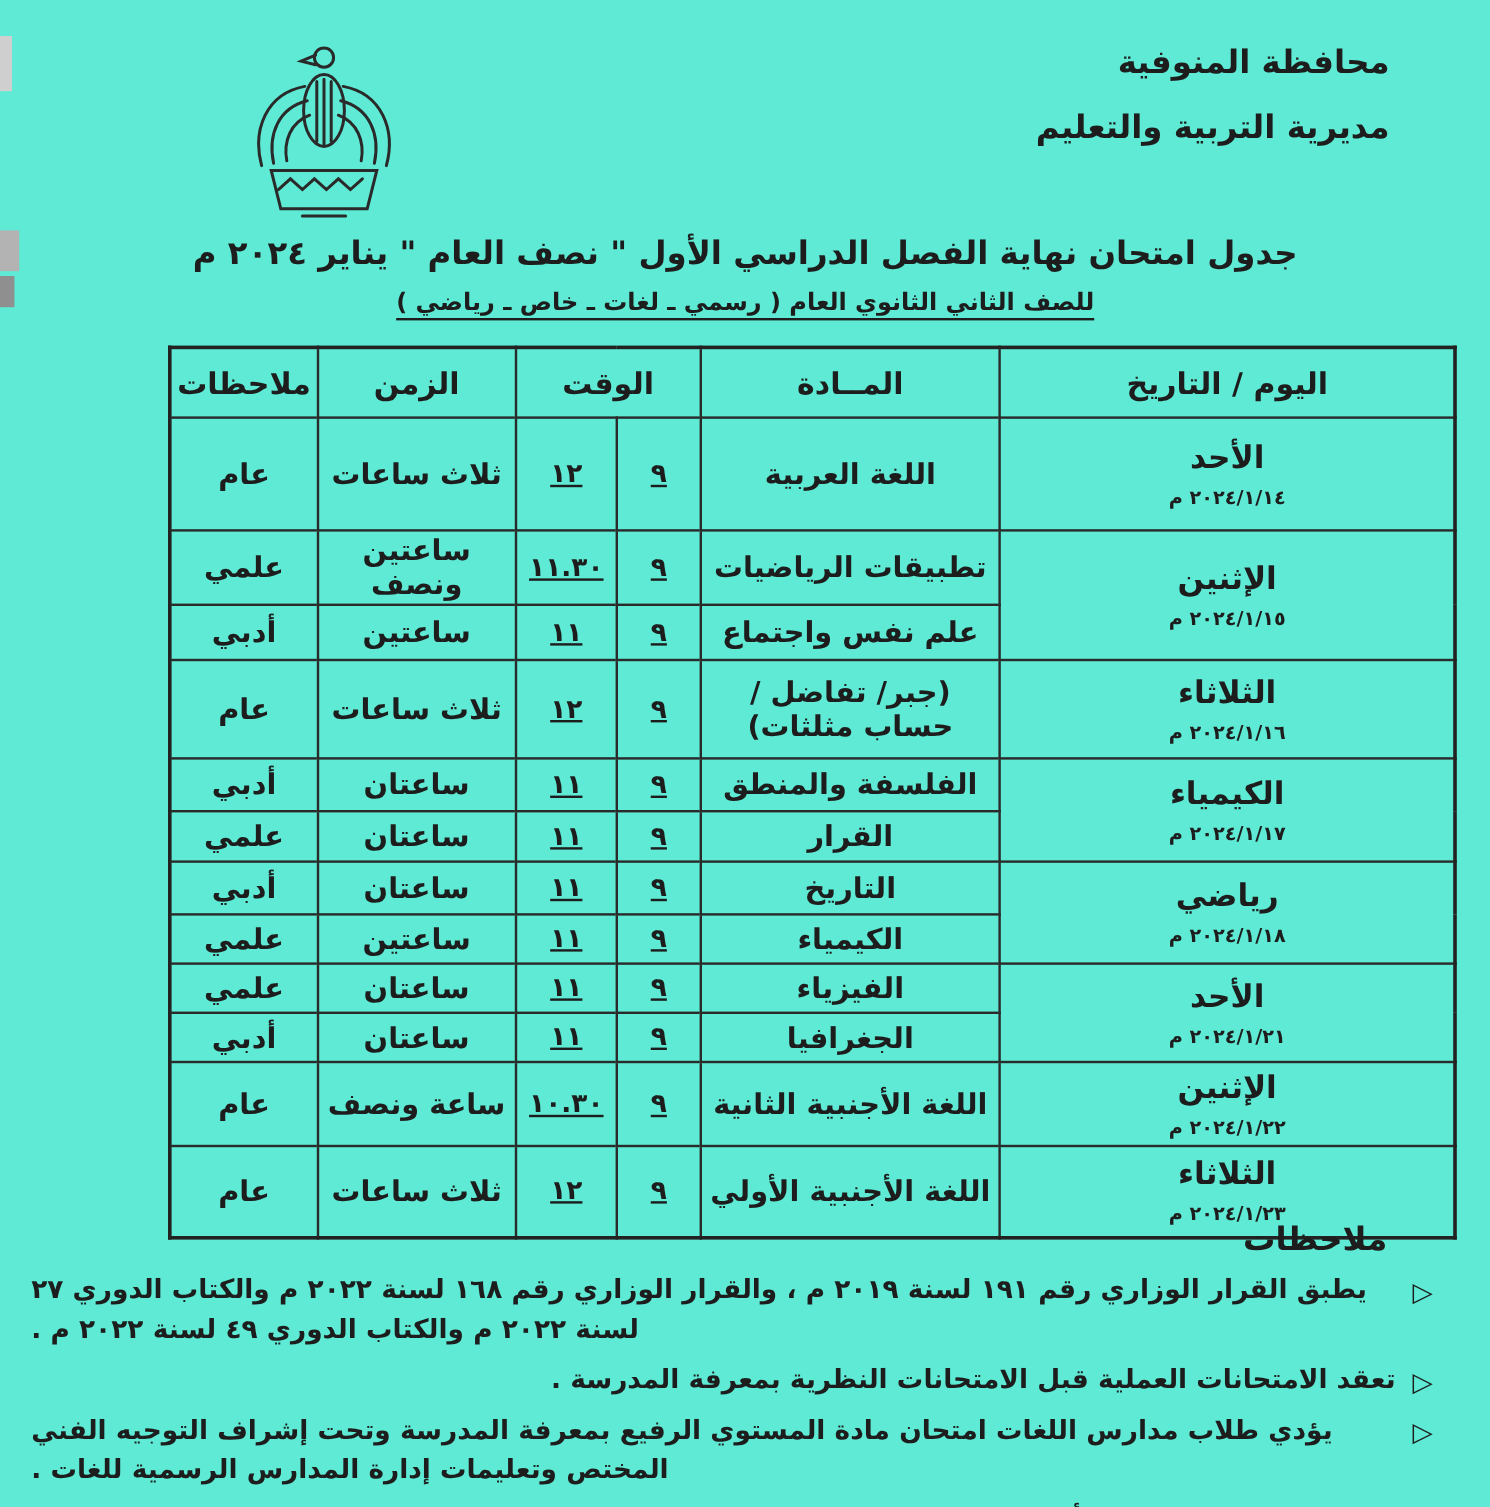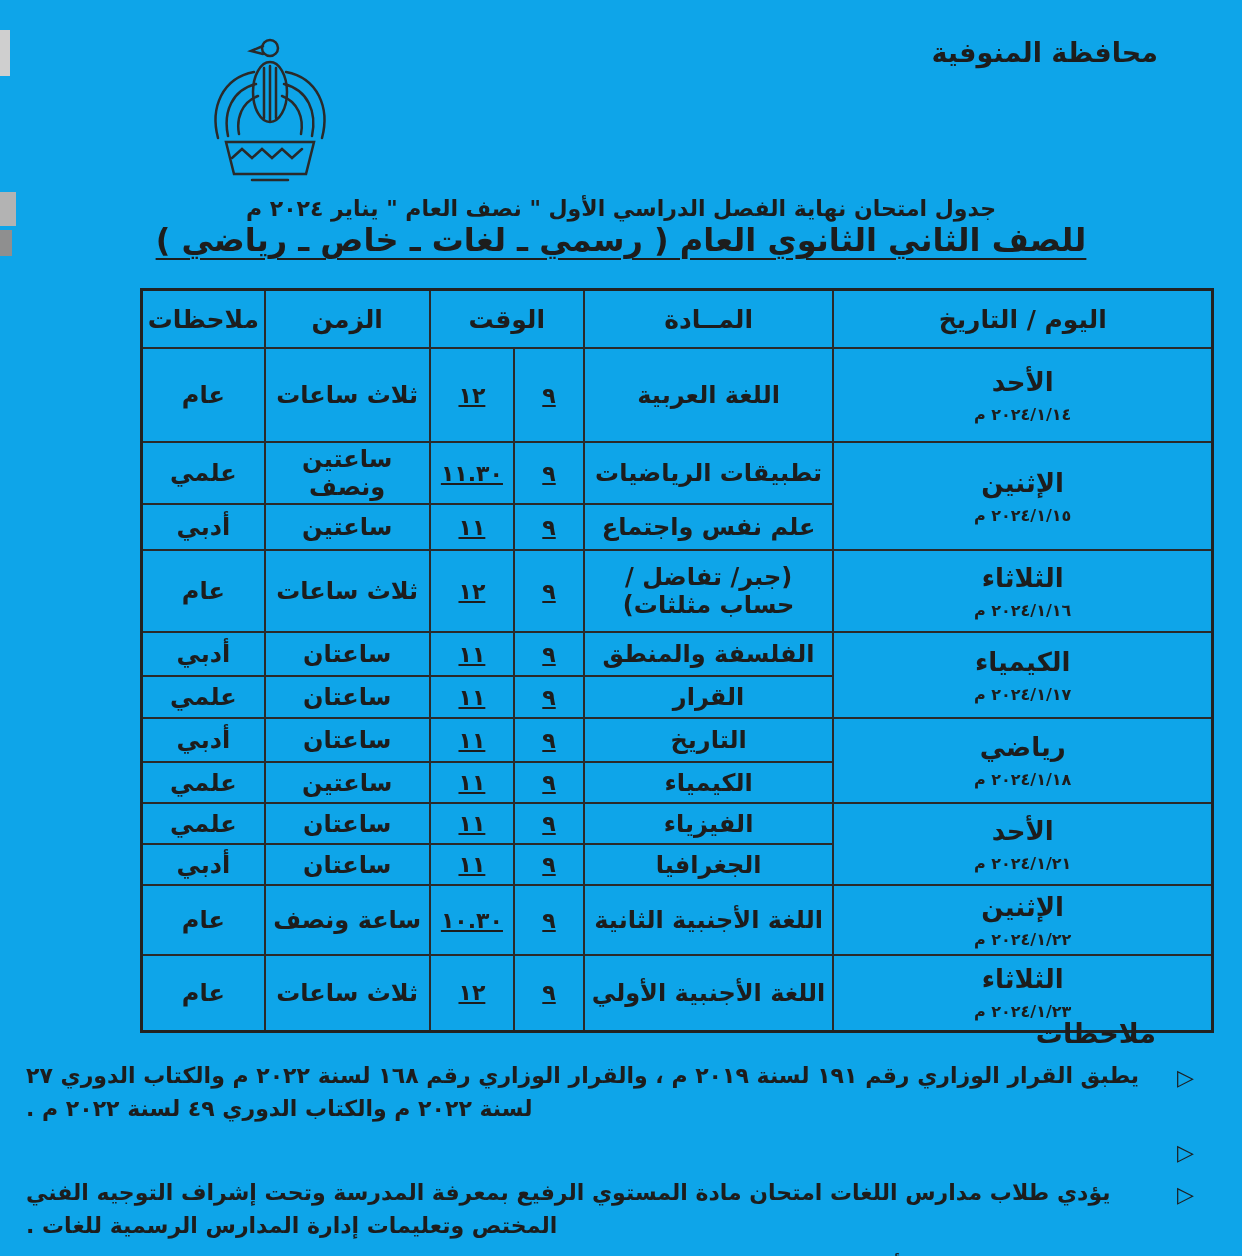--- a/index.html
+++ b/index.html
@@ -1,19 +1,19 @@
 <!DOCTYPE html>
 <html lang="ar" dir="rtl"><head>
 <meta charset="utf-8">
 <style>
   html,body{margin:0;padding:0;background:#e9e9e9;}
   .sheet{
     position:relative;
     width:1242px;height:1256px;
-    background:#0ea5e9;
+    background:#5eead4;
     font-family:"DejaVu Sans",sans-serif;
     color:#1d1d1d;
     direction:rtl;
     overflow:hidden;
   }
   
   .artifact{position:absolute;background:#bdbdbd;}
   .artifact.a{left:0;top:30px;width:10px;height:46px;background:#cfcfcf;}
   .artifact.b{left:0;top:192px;width:16px;height:34px;background:#b3b3b3;}
   .artifact.c{left:0;top:230px;width:12px;height:26px;background:#8f8f8f;}
@@ -23,22 +23,22 @@
     position:absolute;top:26px;right:84px;
     text-align:right;font-weight:bold;font-size:27px;line-height:2.0;
   }
   .letterhead div{white-space:nowrap;}
 
   
   .emblem{position:absolute;top:30px;left:192px;width:152px;height:164px;}
 
   
   .titles{position:absolute;top:196px;left:0;right:0;text-align:center;font-weight:bold;}
-  .title1{font-size:22px;}
-  .title2{font-size:32px;margin-top:0;}
+  .title1{font-size:27px;}
+  .title2{font-size:20px;margin-top:12px;}
   .title2 span{text-decoration:underline;text-underline-offset:7px;text-decoration-thickness:2px;}
 
   
   .tablewrap{position:absolute;top:288px;right:28px;left:140px;}
   table{width:100%;border-collapse:collapse;table-layout:fixed;}
   td,th{
     border:2px solid #2a2a2a;
     text-align:center;vertical-align:middle;
     font-weight:bold;font-size:24px;padding:2px 4px;
     overflow:hidden;
@@ -60,20 +60,21 @@
 <body>
 
 <div class="sheet">
 
   <div class="artifact a"></div>
   <div class="artifact b"></div>
   <div class="artifact c"></div>
 
   <div class="letterhead">
     <div>محافظة المنوفية</div>
+    <div>مديرية التربية والتعليم</div>
   </div>
 
   <div class="emblem">
     <svg viewBox="0 0 152 164" width="152" height="164" fill="none" stroke="#2a2a2a" stroke-width="2.5" stroke-linecap="round">
 
       <circle cx="78" cy="18" r="8"></circle>
       <path d="M71 16 L59 21 L71 24"></path>
 
       <ellipse cx="78" cy="62" rx="17" ry="30"></ellipse>
       <path d="M72 38 V88 M78 36 V90 M84 38 V88"></path>
@@ -245,20 +246,21 @@
 
   <div class="notes">
     <div class="notes-heading">ملاحظات</div>
 
     <div class="note-item">
       <span class="note-marker">▷</span>
       <span class="note-text">يطبق القرار الوزاري رقم ١٩١ لسنة ٢٠١٩ م ، والقرار الوزاري رقم ١٦٨ لسنة ٢٠٢٢ م والكتاب الدوري ٢٧ لسنة ٢٠٢٢ م والكتاب الدوري ٤٩ لسنة ٢٠٢٢ م .</span>
     </div>
     <div class="note-item">
       <span class="note-marker">▷</span>
+      <span class="note-text">تعقد الامتحانات العملية قبل الامتحانات النظرية بمعرفة المدرسة .</span>
     </div>
     <div class="note-item">
       <span class="note-marker">▷</span>
       <span class="note-text">يؤدي طلاب مدارس اللغات امتحان مادة المستوي الرفيع بمعرفة  المدرسة وتحت إشراف التوجيه الفني المختص وتعليمات إدارة المدارس الرسمية للغات .</span>
     </div>
     <div class="note-item">
       <span class="note-marker">▷</span>
       <span class="note-text">يعفي طلاب المنازل من أداء الامتحانات العملية وعمل المشروعات البحثية .</span>
     </div>
   </div>

